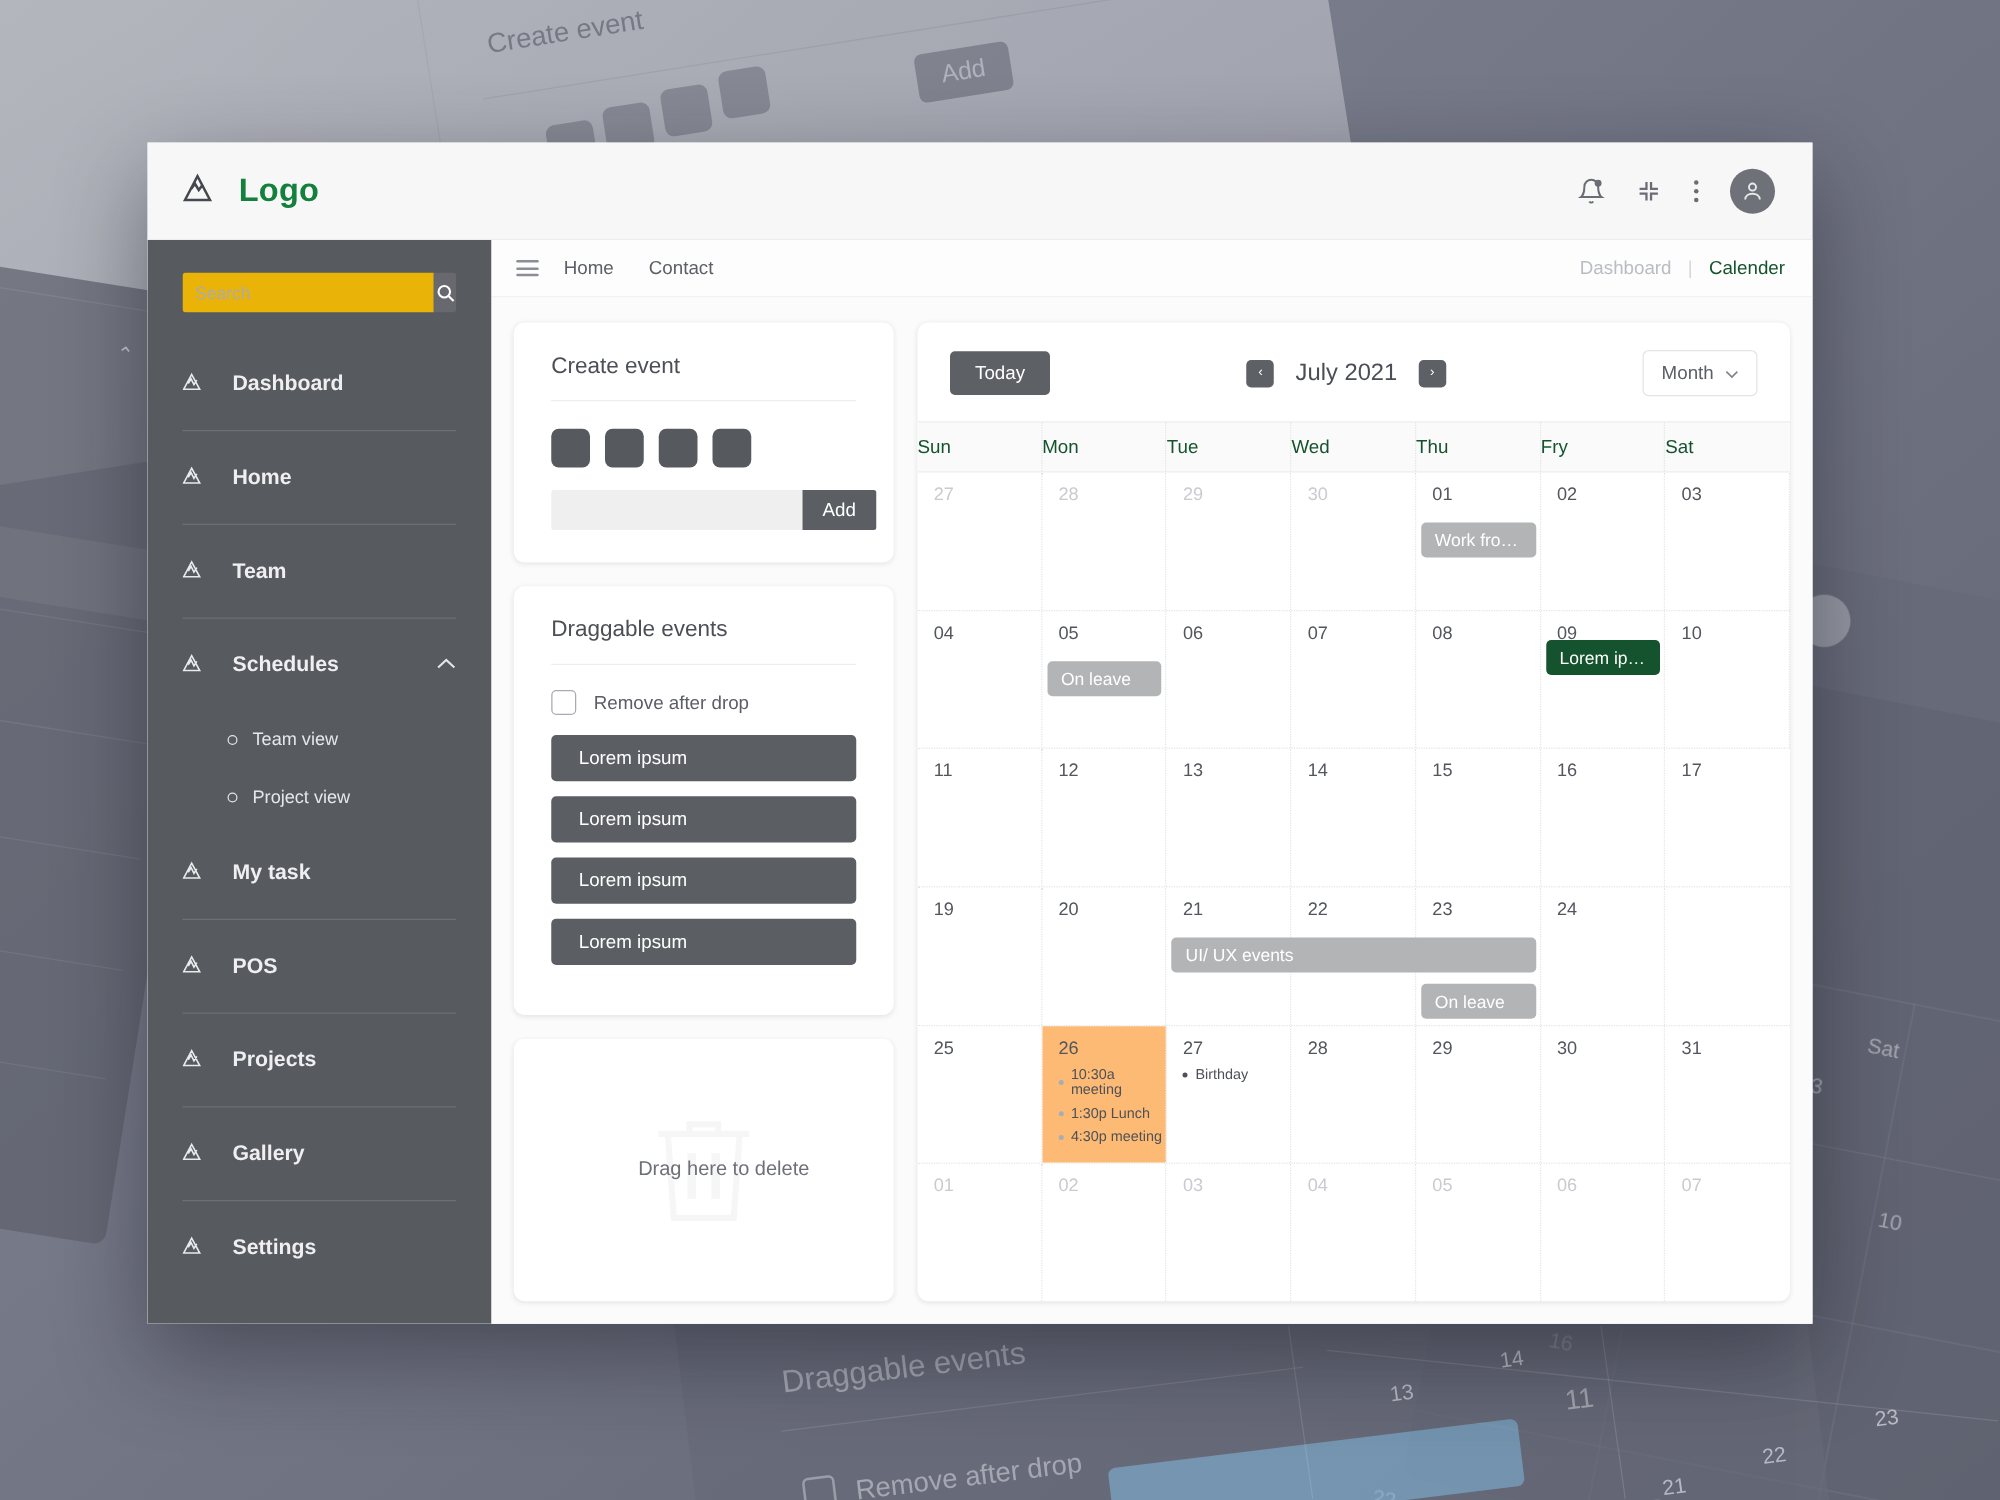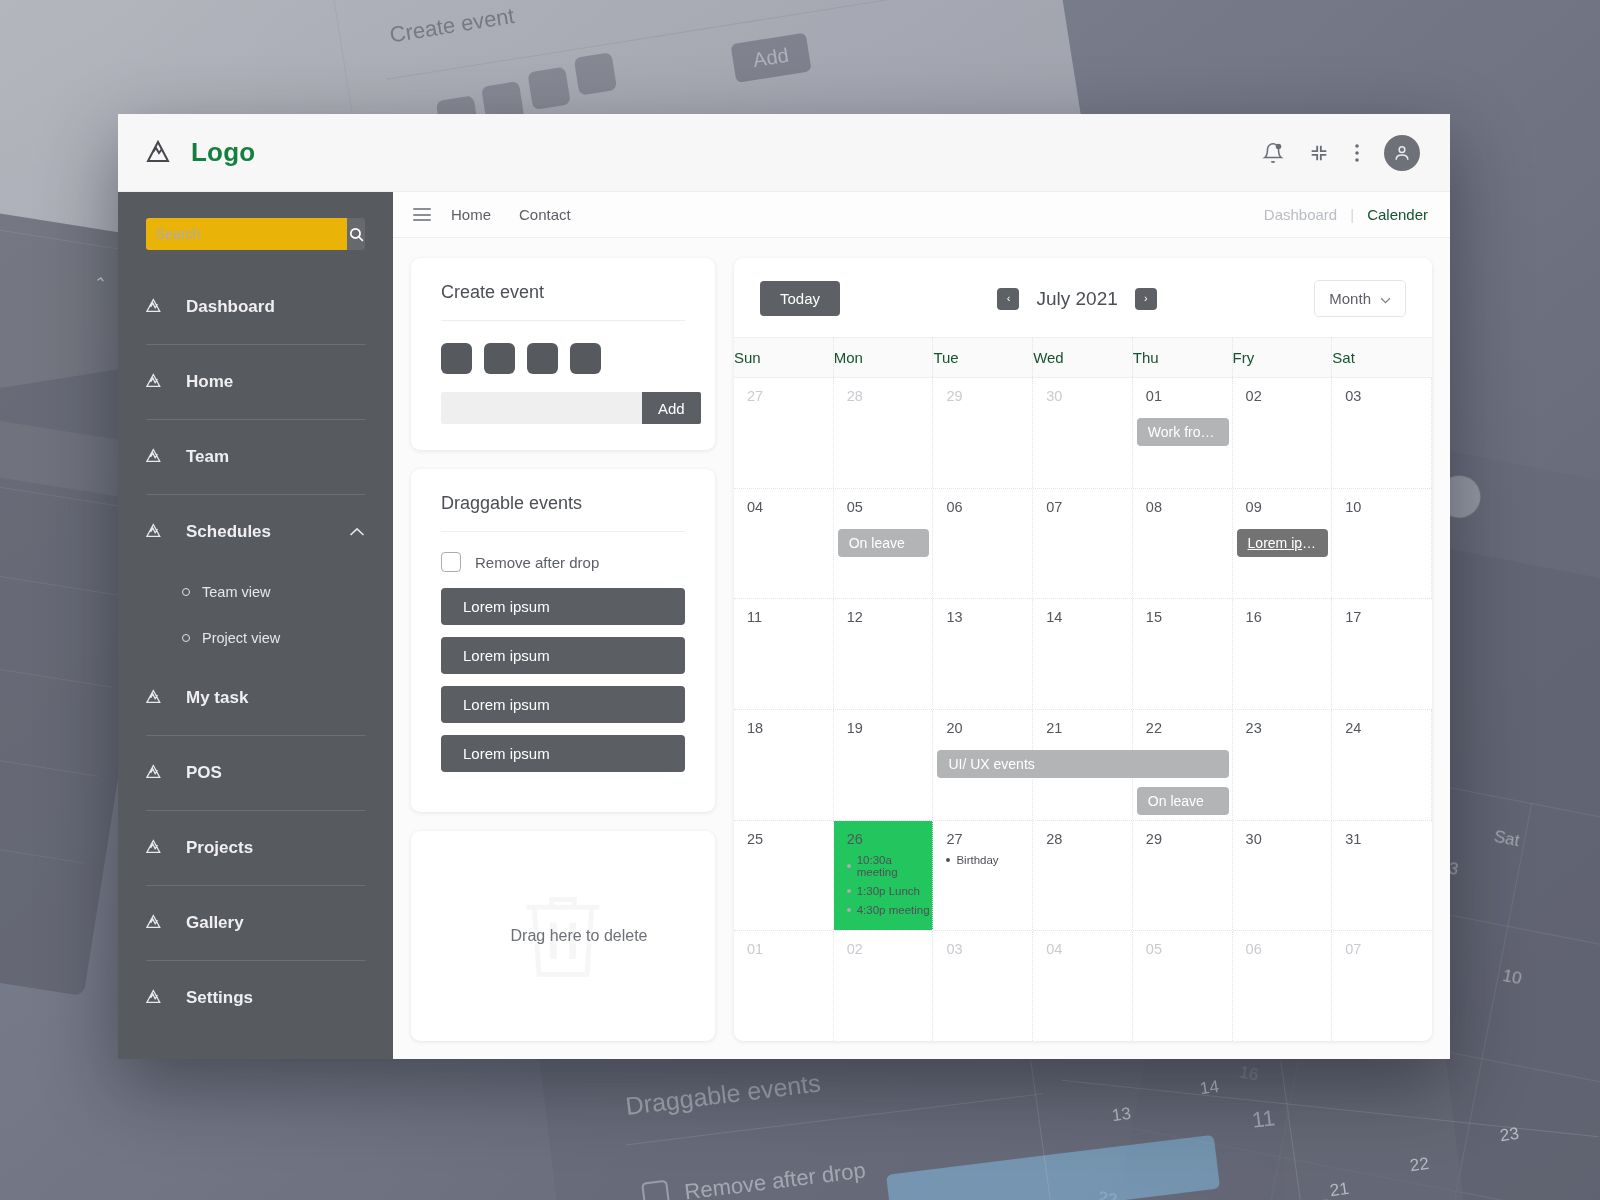--- a/index.html
+++ b/index.html
@@ -220,21 +220,21 @@
          border-right:1px dotted #e2e3e6;}
   .dow:last-child { border-right:none; }
 
   .weeks { flex:1; display:flex; flex-direction:column; min-height:0;justify-content:center;}
   .week { flex:1; display:grid; grid-template-columns: repeat(7,1fr);
           border-bottom:1px dotted #e4e5e8; position:relative; min-height:0;}
   .week:last-child { border-bottom:none; }
   .daycell { border-right:1px dotted #e4e5e8; padding:10px 0 0 13px; position:relative; min-width:0;}
   .daycell:last-child { border-right:none; }
   .daycell.other .dnum { color:#c9cbd0; }
-  .daycell.today { background:#22c55e; }
+  .daycell.today { background:#fdba74; }
   .dnum { font-size:14.5px; color:#53565c; }
 
   .ev {
     position:absolute; background:#b3b4b6; color:#fff; font-size:14px;
     border-radius:4px; padding:6px 11px; white-space:nowrap; overflow:hidden;
     text-overflow:ellipsis; cursor:pointer;
   }
   .listev { display:flex; align-items:center; gap:6px; margin-top:7px; font-size:11.5px; color:#4e5158;}
   .listev .bdot { width:4px; height:4px; border-radius:50%; background:#a9acb2; flex:0 0 4px;}
   .listev.dark .bdot { background:#4e5158; }
@@ -608,21 +608,21 @@
                 <div class="daycell">
                   <div class="dnum">08</div>
                 </div>
                 <div class="daycell">
                   <div class="dnum">09</div>
                 </div>
                 <div class="daycell">
                   <div class="dnum">10</div>
                 </div>
                 <div class="ev" style="background: rgb(179, 180, 182); left: calc(14.2857% + 4px); width: calc(14.2857% - 8px); top: 40px;">On leave</div>
-                <div class="ev" style="background: #737373; left: calc(71.4286% + 4px); width: calc(14.2857% - 8px); top: 40px; text-decoration: underline;">Lorem ips ...</div>
+                <div class="ev" style="background: #14532d; left: calc(71.4286% + 4px); width: calc(14.2857% - 8px); top: 23px;">Lorem ips ...</div>
               </div>
               <div class="week">
                 <div class="daycell">
                   <div class="dnum">11</div>
                 </div>
                 <div class="daycell">
                   <div class="dnum">12</div>
                 </div>
                 <div class="daycell">
                   <div class="dnum">13</div>
@@ -634,23 +634,20 @@
                   <div class="dnum">15</div>
                 </div>
                 <div class="daycell">
                   <div class="dnum">16</div>
                 </div>
                 <div class="daycell">
                   <div class="dnum">17</div>
                 </div>
               </div>
               <div class="week">
-                <div class="daycell">
-                  <div class="dnum">18</div>
-                </div>
                 <div class="daycell">
                   <div class="dnum">19</div>
                 </div>
                 <div class="daycell">
                   <div class="dnum">20</div>
                 </div>
                 <div class="daycell">
                   <div class="dnum">21</div>
                 </div>
                 <div class="daycell">

